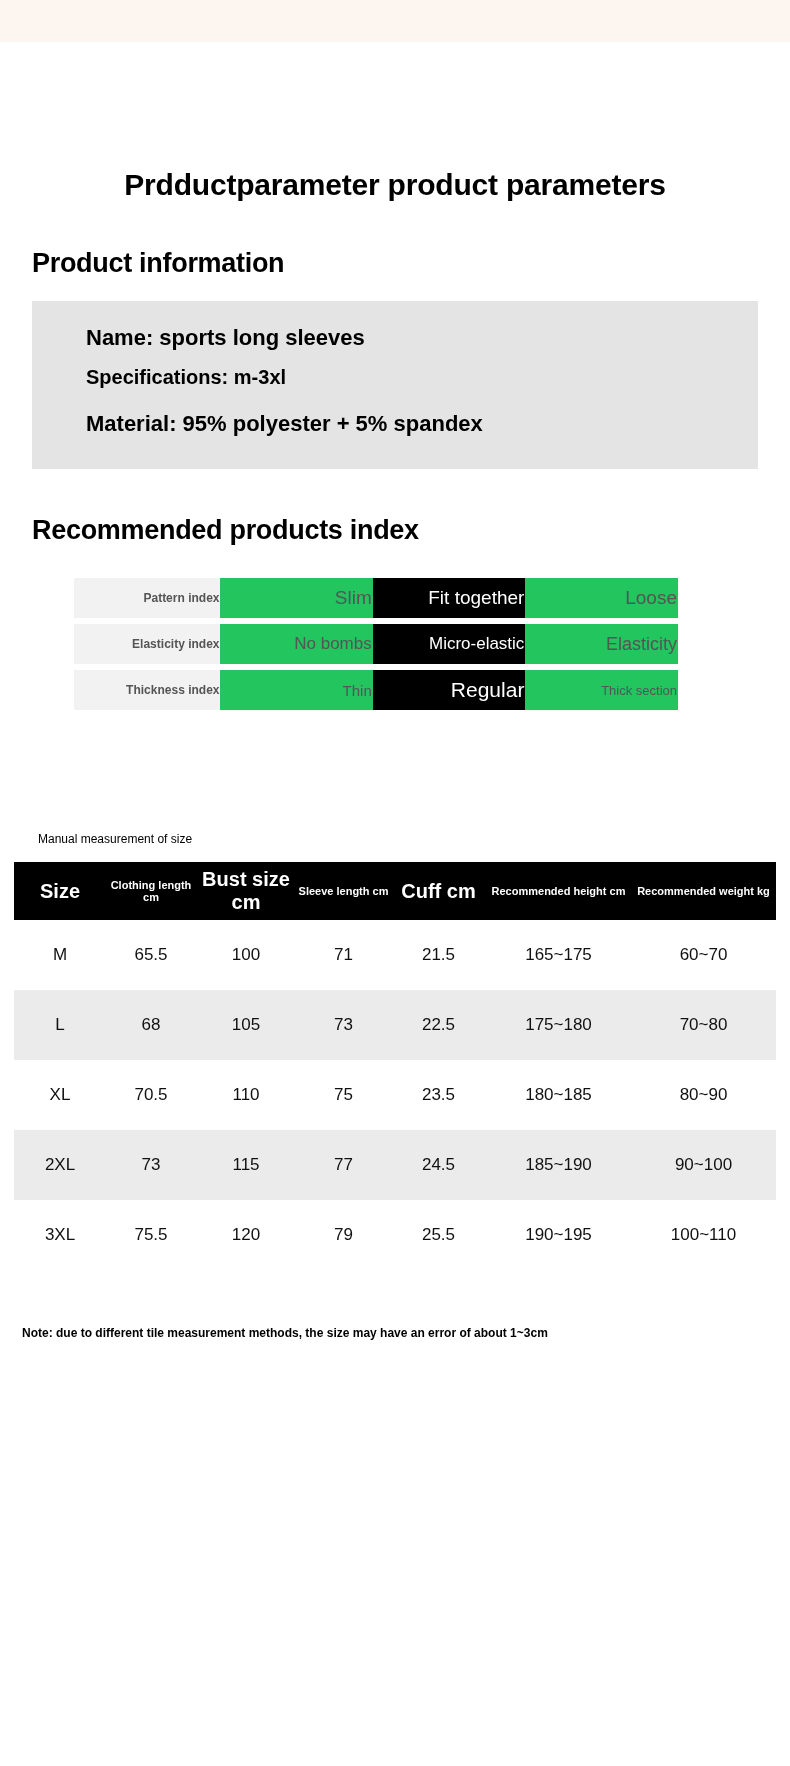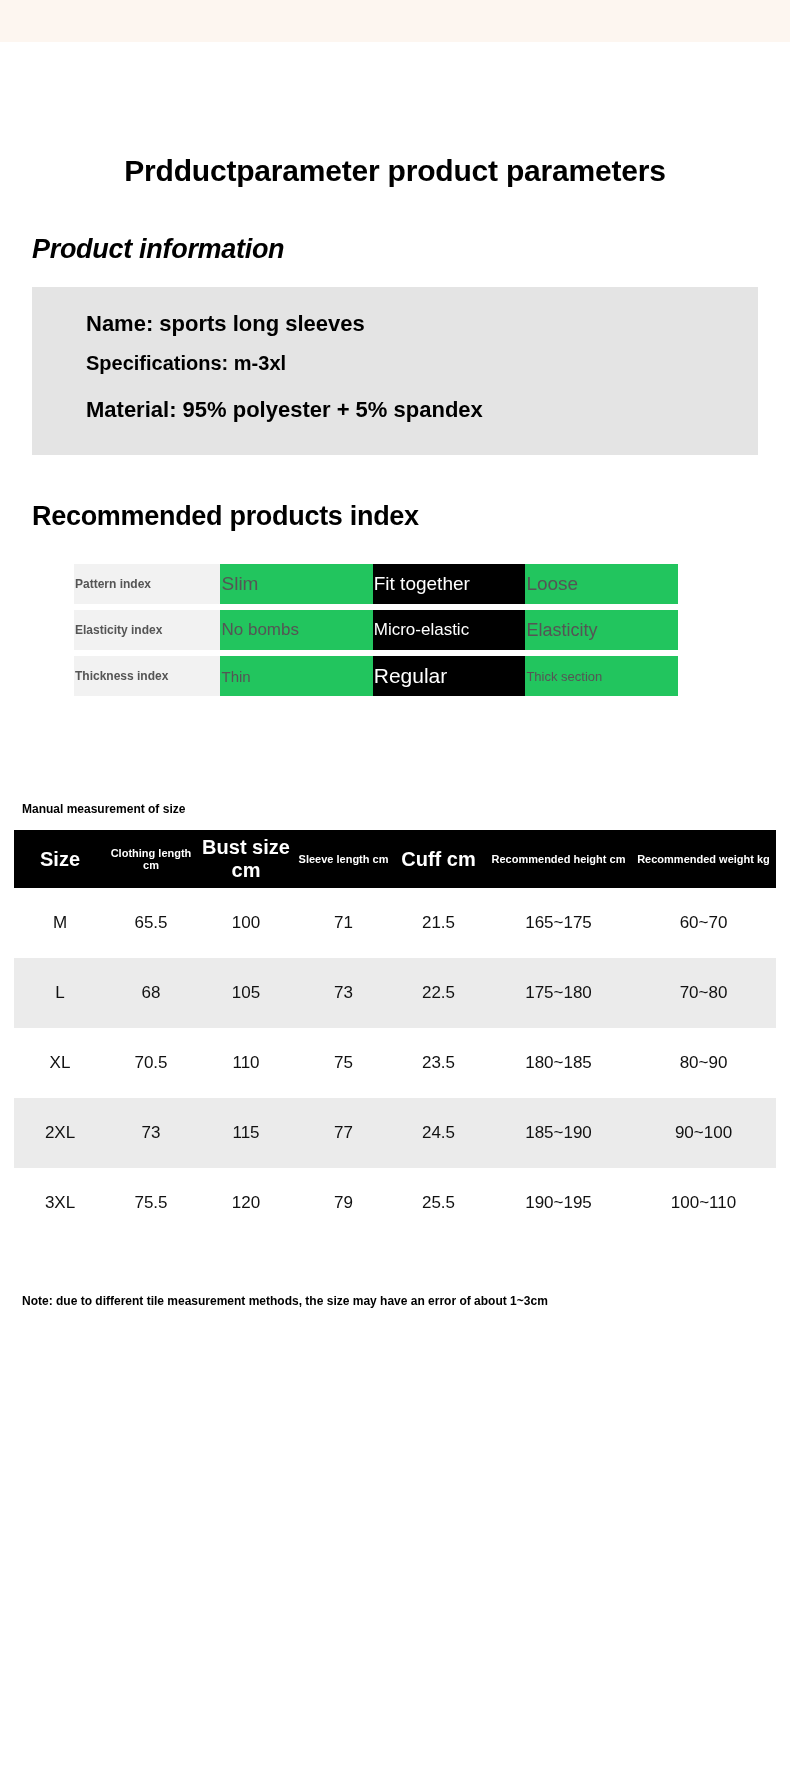--- a/index.html
+++ b/index.html
@@ -17,39 +17,38 @@
   }
   .top-band {
     position: absolute;
     top: 0; left: 0;
     width: 790px;
     height: 42px;
     background: #fdf6f0;
   }
   .page {
     position: absolute;
-    top: 42px; left: 0;
+    top: 56px; left: 0;
     width: 790px;
   }
   .main-title {
     margin: 0;
     padding: 110px 90px 0 90px;
     text-align: center;
     font-size: 30px;
     font-weight: bold;
     line-height: 1.28;
     letter-spacing: -0.2px;
   }
   .section-heading {
     margin: 0;
     padding: 44px 0 0 32px;
     font-size: 27px;
     font-weight: bold;
     letter-spacing: -0.3px;
-    font-style: italic;
   }
   .info-box {
     margin: 22px 32px 0 32px;
     background: #e4e4e4;
     padding: 26px 0 16px 0;
   }
   .info-line {
     padding: 0 54px;
     font-size: 21px;
     font-weight: bold;
@@ -71,44 +70,44 @@
     letter-spacing: -0.3px;
   }
   .index-table {
     margin: 26px 0 0 74px;
     border-collapse: separate;
     border-spacing: 0 6px;
     width: 604px;
   }
   .index-table td {
     height: 38px;
-    text-align: left;
+    text-align: right;
     vertical-align: middle;
     color: #555555;
   }
   .idx-label {
     width: 146px;
     background: #f2f2f2;
     font-size: 12px;
     font-weight: bold;
     color: #333333;
   }
   .idx-cell {
     background: #22c55e;
     width: 152px;
   }
   .idx-cell.active {
     background: #000000;
     color: #ffffff;
   }
   .manual-note {
-    margin: 0;
+    margin: 16px;
     padding: 100px 0 0 22px;
     font-size: 12px;
-    font-weight: bold;
+    font-weight: normal;
   }
   .size-table {
     margin: 14px 14px 0 14px;
     width: 762px;
     border-collapse: collapse;
     table-layout: fixed;
   }
   .size-table thead th {
     background: #000000;
     color: #ffffff;

